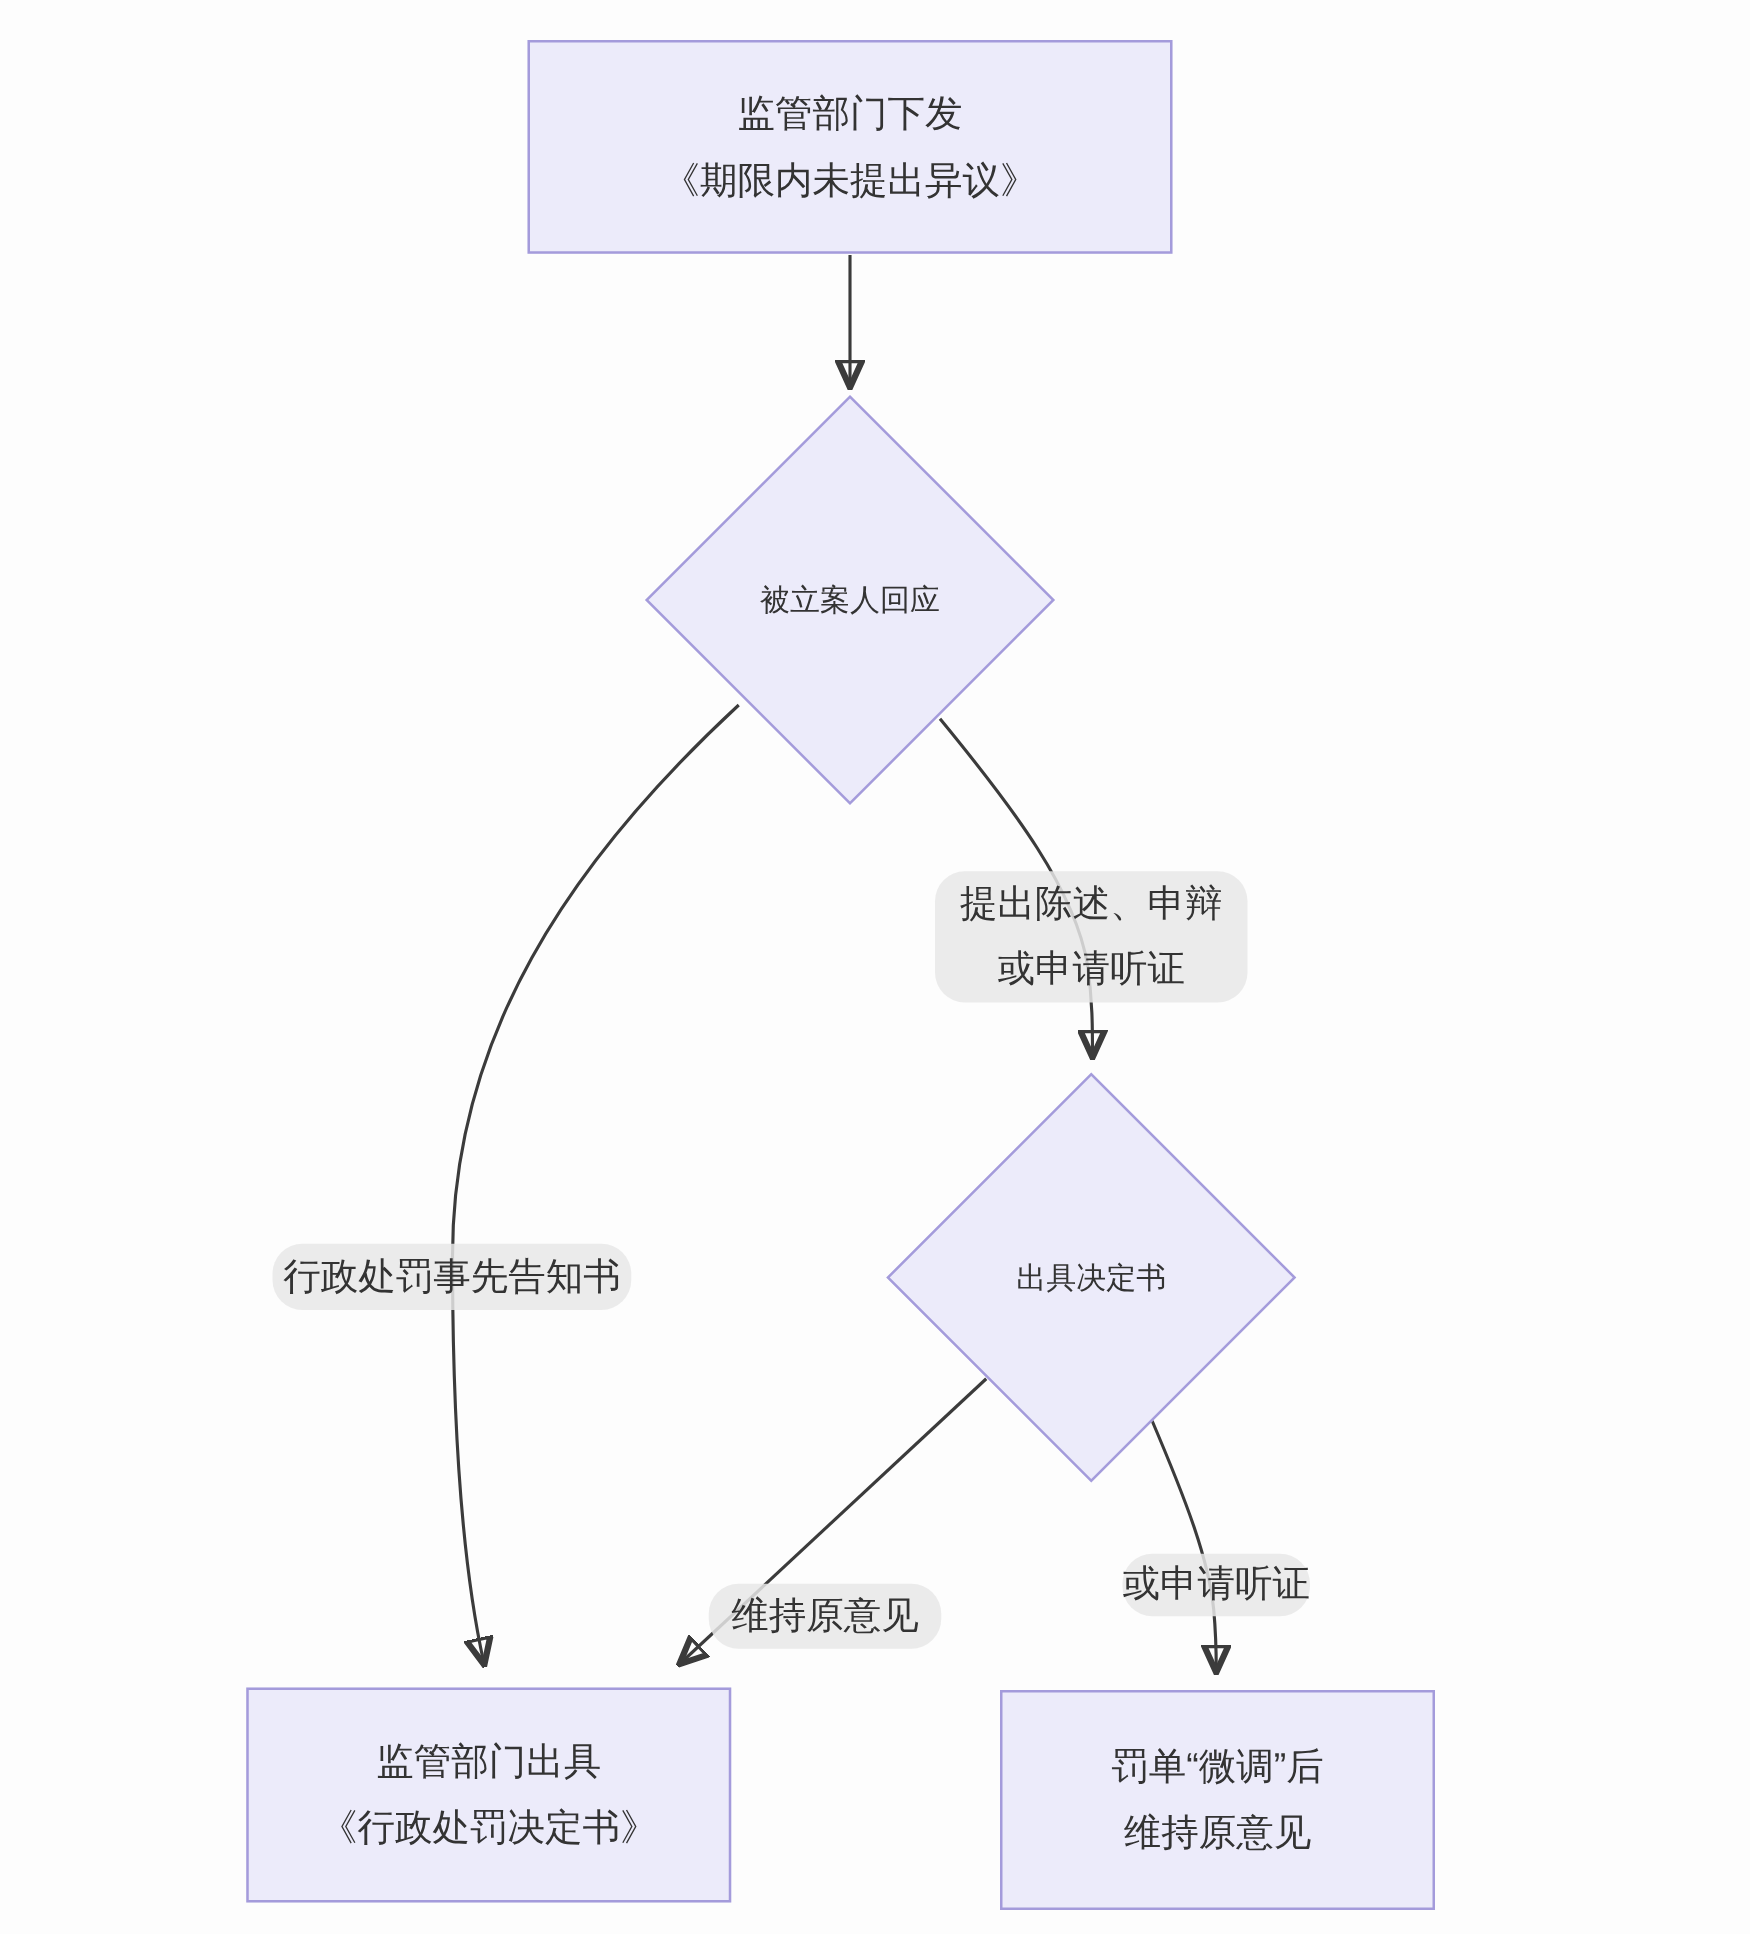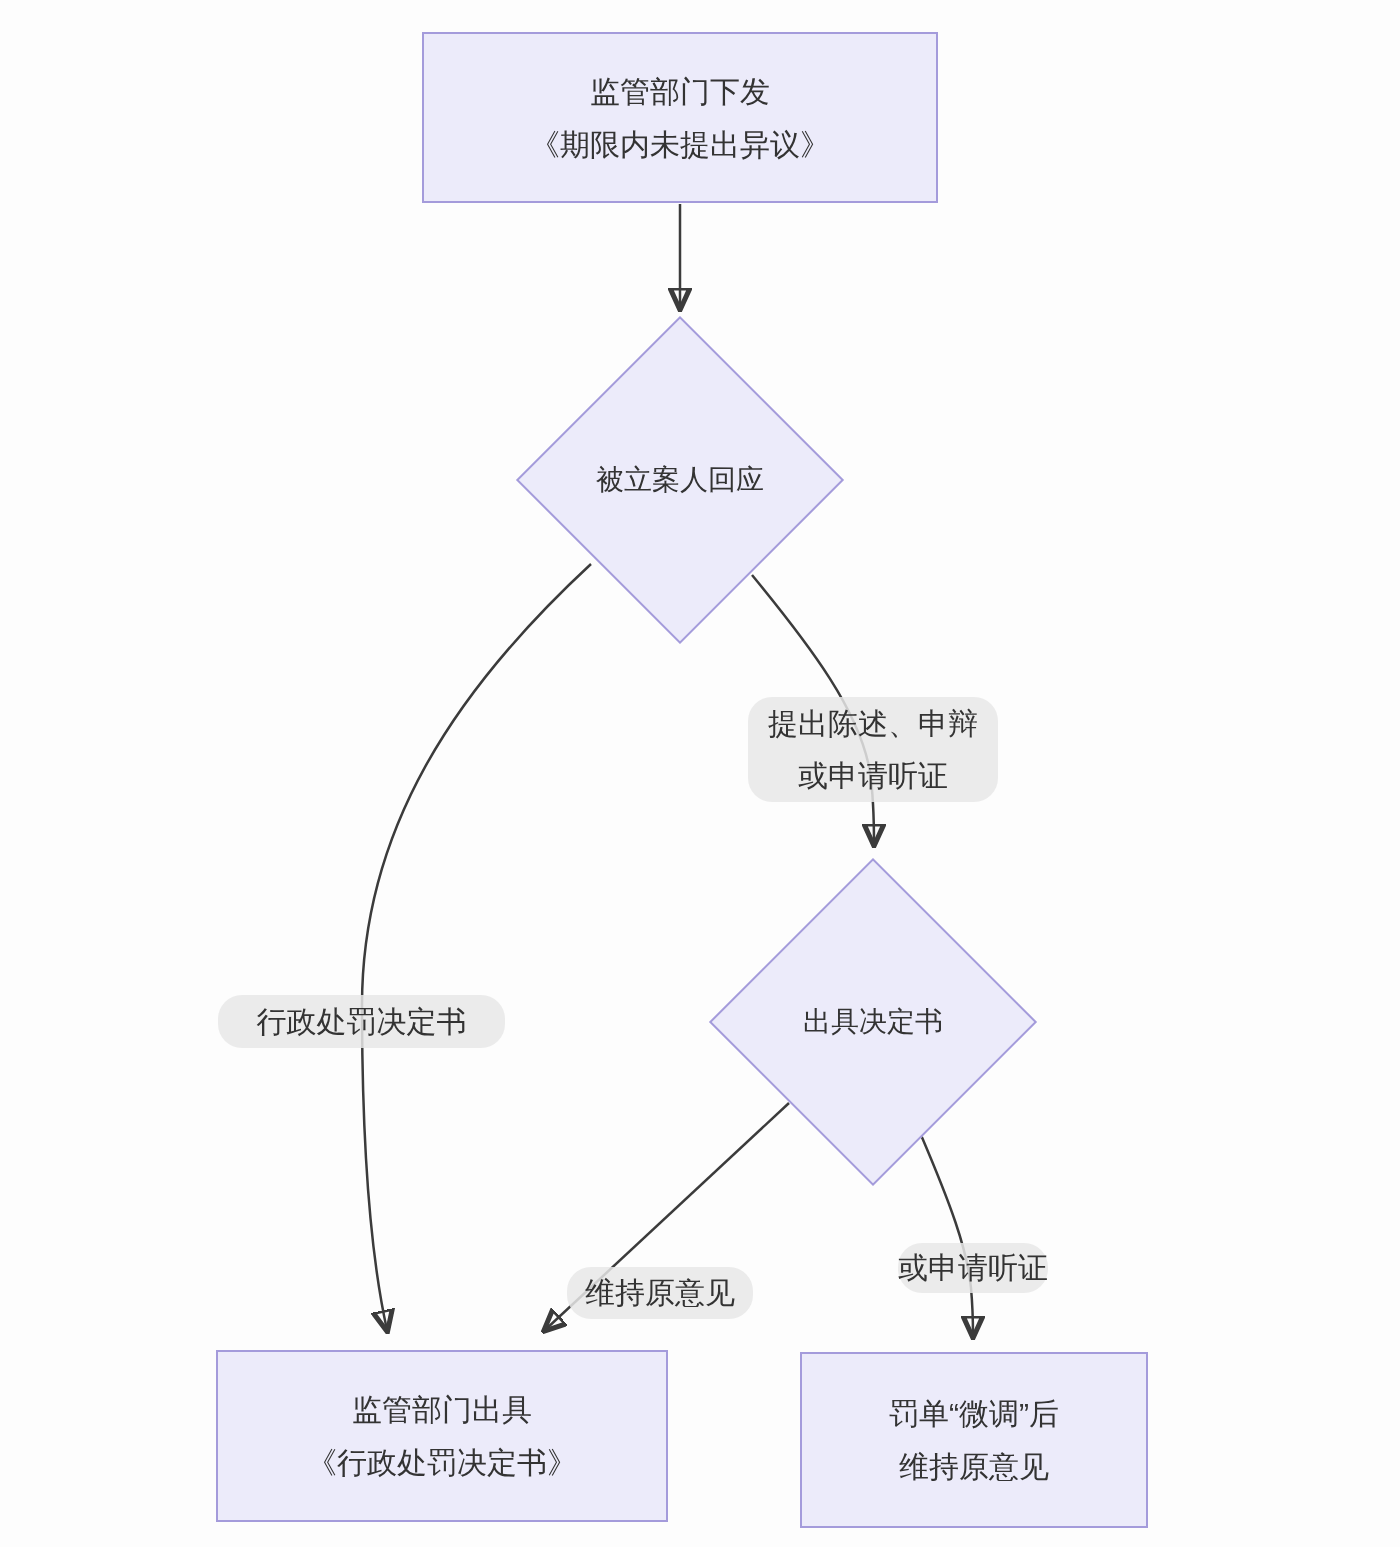--- a/index.html
+++ b/index.html
@@ -54,21 +54,21 @@
     width:232px;
     height:232px;
     box-sizing:border-box;
     background:var(--node-fill);
     border:2px solid var(--node-border);
     transform:rotate(45deg);
   }
   .diamond-label{
     position:absolute;
     transform:translate(-50%,-50%);
-    font-size:28px;
+    font-size:24px;
     white-space:nowrap;
     text-align:center;
   }
   .edge-label{
     position:absolute;
     box-sizing:border-box;
     background:rgba(232,232,232,0.85);
     display:flex;
     flex-direction:column;
     align-items:center;
@@ -105,37 +105,37 @@
     <span>监管部门下发</span>
     <span>《期限内未提出异议》</span>
   </div>
 
   <div class="diamond-shape" style="left:564px;top:364px"></div>
   <div class="diamond-label" style="left:680px;top:480px">被立案人回应</div>
 
   <div class="diamond-shape" style="left:757px;top:906px"></div>
   <div class="diamond-label" style="left:873px;top:1022px">出具决定书</div>
 
-  <div class="node" style="left:216px;top:1350px;width:452px;height:172px">
+  <div class="node" style="left:197px;top:1350px;width:388px;height:172px">
     <span>监管部门出具</span>
     <span>《行政处罚决定书》</span>
   </div>
 
   <div class="node" style="left:800px;top:1352px;width:348px;height:176px">
     <span>罚单“微调”后</span>
     <span>维持原意见</span>
   </div>
 
   <div class="edge-label" style="left:748px;top:697px;width:250px;height:105px">
     <span>提出陈述、申辩</span>
     <span>或申请听证</span>
   </div>
 
   <div class="edge-label" style="left:218px;top:995px;width:287px;height:53px">
-    <span>行政处罚决定书</span>
+    <span>行政处罚事先告知书</span>
   </div>
 
   <div class="edge-label" style="left:567px;top:1267px;width:186px;height:52px">
     <span>维持原意见</span>
   </div>
 
   <div class="edge-label" style="left:898px;top:1243px;width:150px;height:50px">
     <span>或申请听证</span>
   </div>
 

